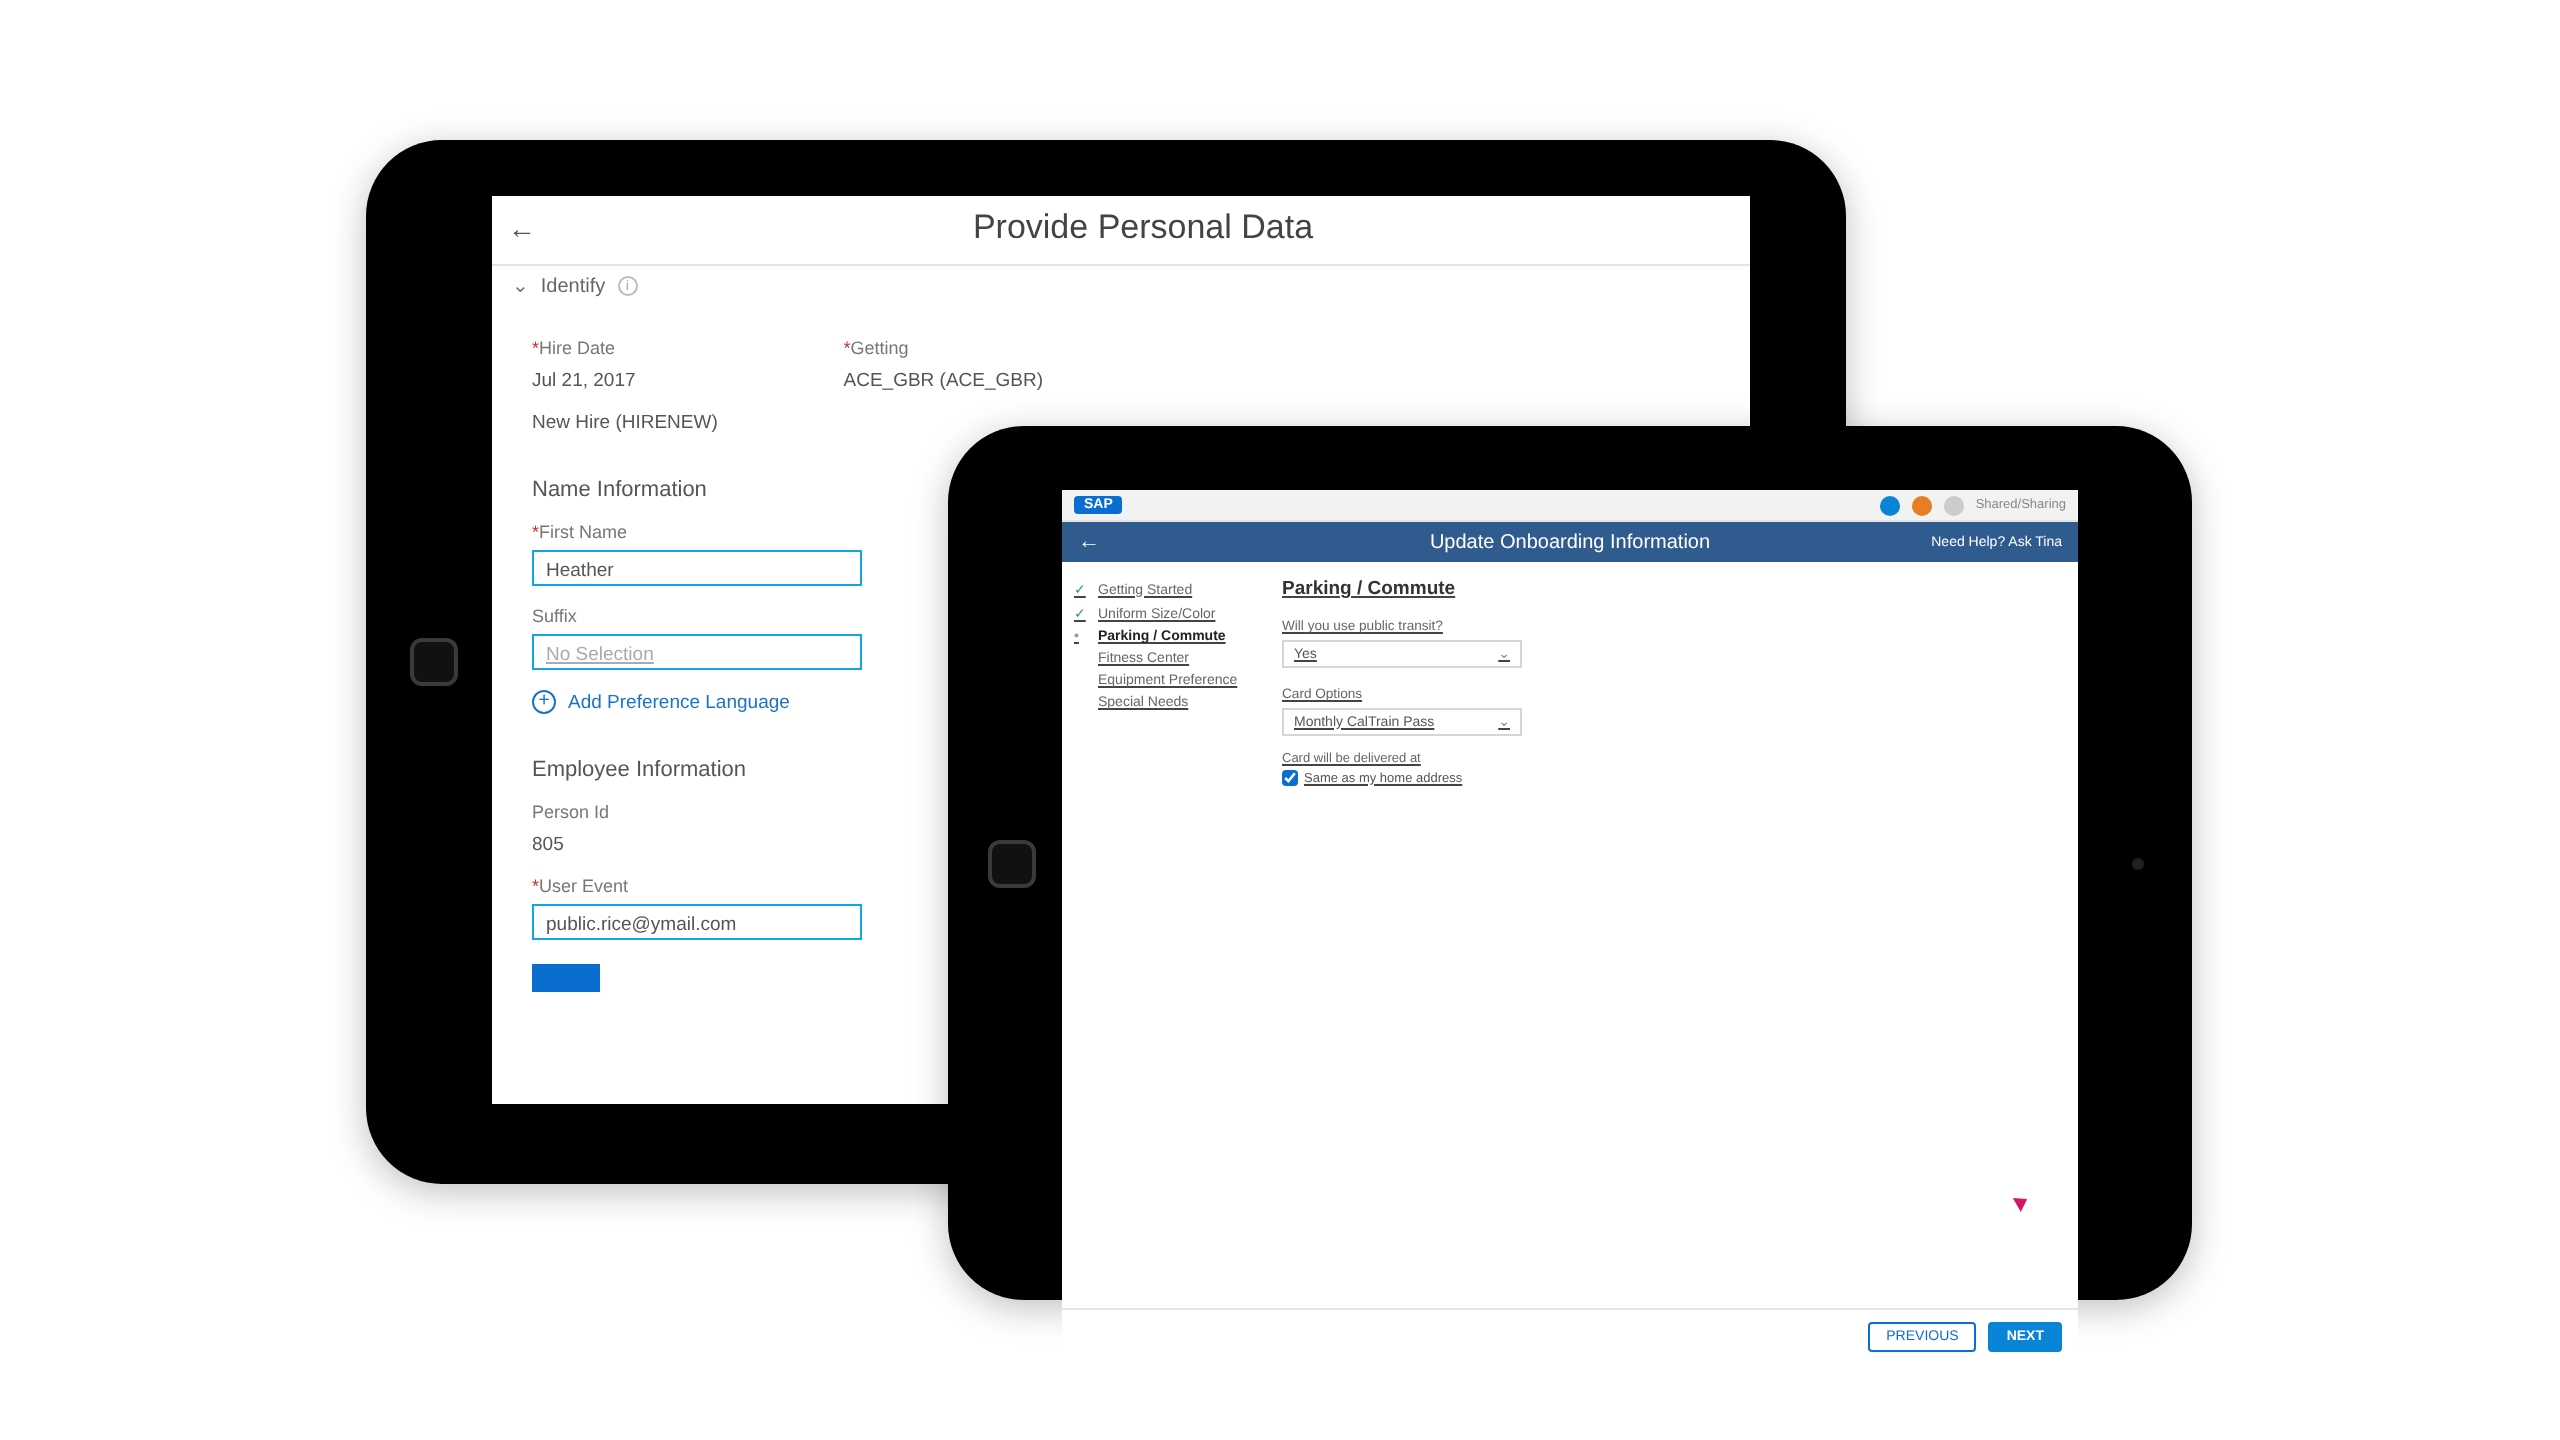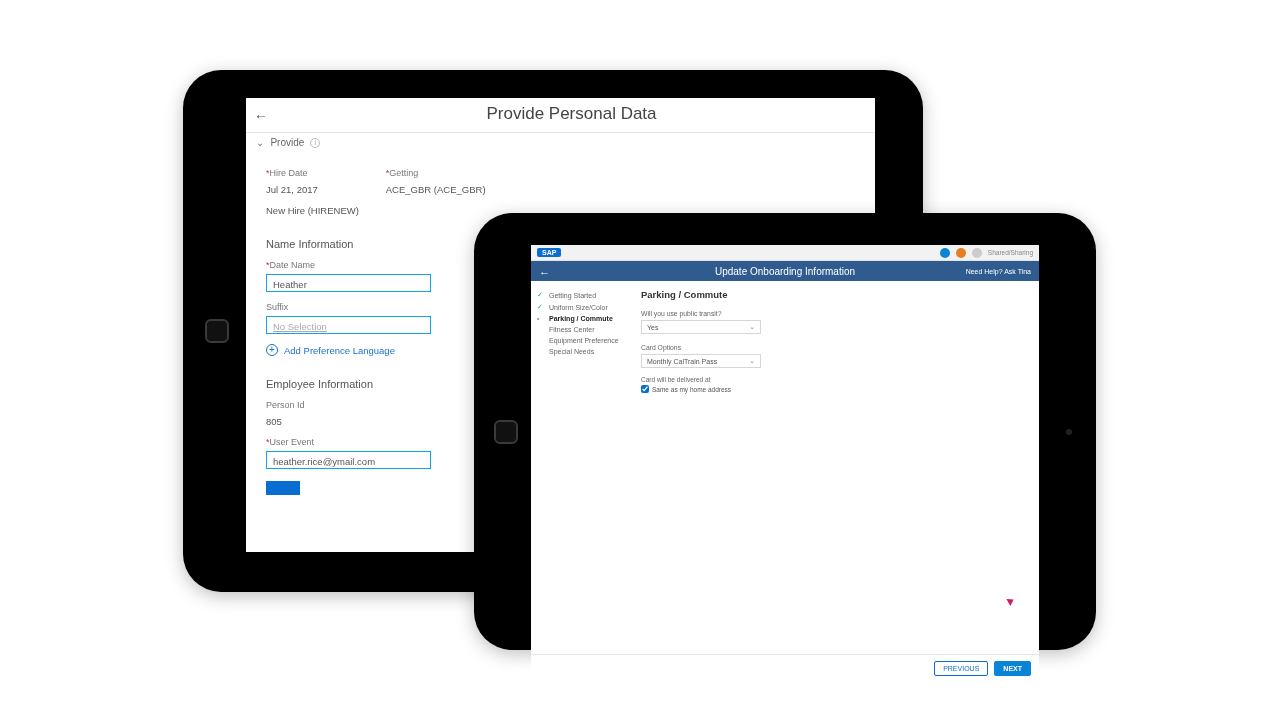--- a/index.html
+++ b/index.html
@@ -52,21 +52,21 @@
   .p1-section-head {
     display: flex; align-items: center; gap: 6px;
     padding: 4px 10px; color: #666; font-size: 10px;
   }
   .p1-section-head .chev { font-size: 10px; color: #777; }
   .p1-section-head .info {
     display:inline-flex; width:10px;height:10px;border:1px solid #bbb;border-radius:50%;
     font-size:7px;align-items:center;justify-content:center;color:#aaa;
   }
   .p1-body { padding: 6px 20px 10px 20px; }
-  .row { display:flex; gap: 68px; }
+  .row { display:flex; gap: 104px; }
   .field { margin-top: 10px; }
   .lbl { font-size: 9px; color: #777; }
   .lbl .req { color:#c33; }
   .val { font-size: 9.5px; color:#555; margin-top:6px; }
   .subhead { font-size: 11px; color:#555; margin-top: 22px; }
   .input {
     margin-top: 4px;
     border: 1px solid #0ea5e9;
     padding: 4px 6px; font-size: 9.5px; color:#555;
     background:#fff; width: 165px; height: 18px;
@@ -111,21 +111,21 @@
   .p2-bar {
     background:#2f5b8f; color:#fff; height:20px;
     display:flex; align-items:center; padding:0 8px; position:relative;
   }
   .p2-bar .back2 { font-size:11px; cursor:pointer; }
   .p2-bar .title2 {
     position:absolute; left:0; right:0; text-align:center; font-size:10px;
   }
   .p2-bar .help { margin-left:auto; font-size:7px; cursor:pointer; }
 
-  .p2-body { flex:1; display:flex; background:#fff; overflow:hidden; }
+  .p2-body { flex:1; display:flex; background:#fff; overflow:hidden;text-decoration:underline; }
   .steps {
     width: 100px; padding:8px 6px; font-size:7px; color:#666;
   }
   .steps .step { display:flex; align-items:center; gap:4px; padding:2px 0; }
   .steps .ck { color:#2e9e4f; font-size:7px; width:8px; display:inline-block; }
   .steps .dot { color:#999; font-size:7px; width:8px; display:inline-block; }
   .steps .step.active { color:#222; font-weight:bold; }
 
   .form2 { flex:1; padding:8px 10px; }
   .form2 h3 { font-size:9.5px; color:#333; font-weight:bold; }
@@ -171,21 +171,21 @@
   <span class="camera-dot"></span>
   <div class="screen p1">
 
     <div class="p1-header">
       <span class="back">←</span>
       <span class="title">Provide Personal Data</span>
     </div>
 
     <div class="p1-section-head">
       <span class="chev">⌄</span>
-      <span>Provide</span>
+      <span>Identify</span>
       <span class="info">i</span>
     </div>
 
     <div class="p1-body">
       <div class="row">
         <div class="field">
           <div class="lbl"><span class="req">*</span><span>Hire Date</span></div>
           <div class="val">Jul 21, 2017</div>
         </div>
         <div class="field">
@@ -193,21 +193,21 @@
           <div class="val">ACE_GBR (ACE_GBR)</div>
         </div>
       </div>
       <div class="field">
         <div class="val">New Hire (HIRENEW)</div>
       </div>
 
       <div class="subhead">Name Information</div>
       <div class="row">
         <div class="field">
-          <div class="lbl"><span class="req">*</span><span>Date Name</span></div>
+          <div class="lbl"><span class="req">*</span><span>First Name</span></div>
           <div class="input">Heather</div>
         </div>
         <div class="field">
           <div class="lbl">Middle Name</div>
           <div class="input"></div>
         </div>
       </div>
       <div class="field">
         <div class="lbl">Suffix</div>
         <div class="input placeholder">No Selection</div>
@@ -218,21 +218,21 @@
         <span>Add Preference Language</span>
       </div>
 
       <div class="subhead">Employee Information</div>
       <div class="field">
         <div class="lbl">Person Id</div>
         <div class="val">805</div>
       </div>
       <div class="field">
         <div class="lbl"><span class="req">*</span><span>User Event</span></div>
-        <div class="input">heather.rice@ymail.com</div>
+        <div class="input">public.rice@ymail.com</div>
       </div>
 
       <button class="primary-btn"></button>
     </div>
   </div>
 </div>
 
 <div class="tablet" id="t2">
   <span class="home-btn"></span>
   <span class="camera-dot"></span>

